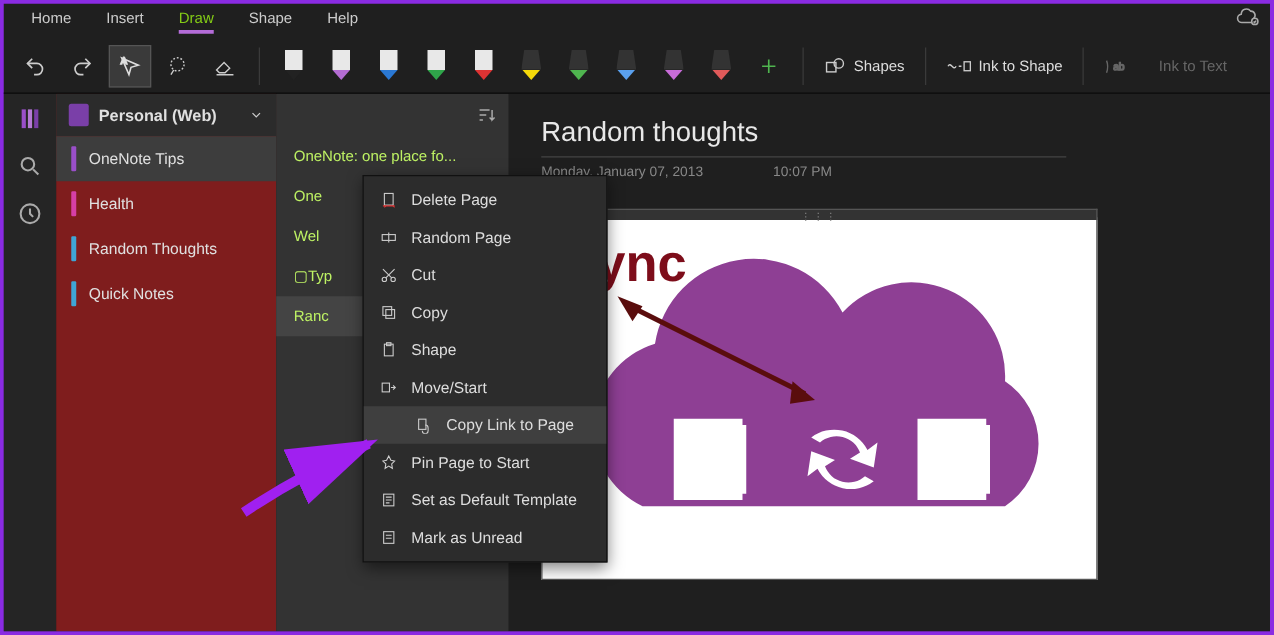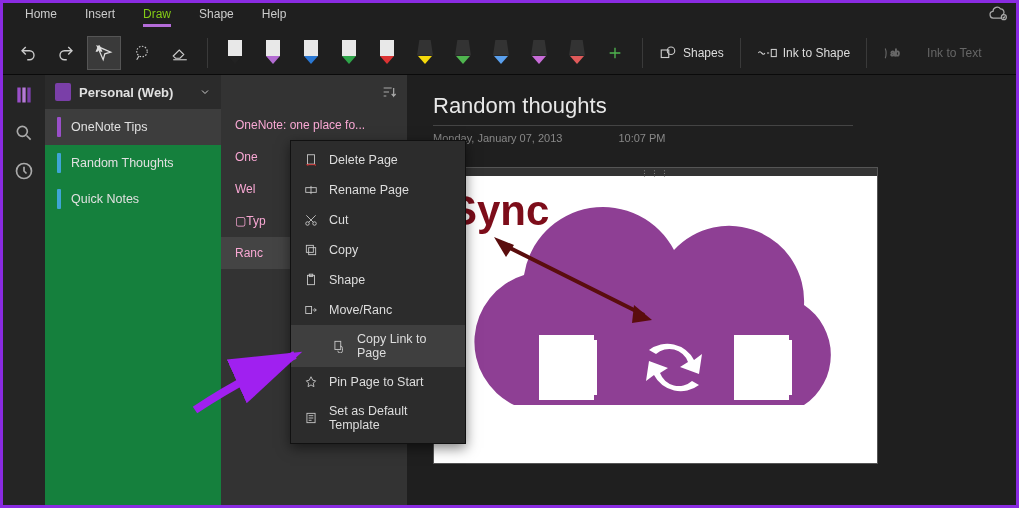--- a/index.html
+++ b/index.html
@@ -23,43 +23,43 @@
   .pen-tip { width:0; height:0; border-left:7px solid transparent; border-right:7px solid transparent; margin:0 auto;}
   .highlighter .pen-body { clip-path: polygon(15% 0, 85% 0, 100% 100%, 0 100%); width:16px; }
   .ribbon-label { font-size:12px; color:#ddd; padding:0 6px; cursor:pointer; display:flex; align-items:center; gap:6px;}
   .ribbon-label.disabled { color:#666;gap:26px; }
   
   
   .main { flex:1; display:flex; overflow:hidden; }
   .rail { width:42px; background:#252525; display:flex; flex-direction:column; align-items:center; padding-top:10px; gap:18px; }
   .rail-icon { width:20px; height:20px; cursor:pointer; color:#aaa; }
   
-  .sidebar { width:176px; background:#15803d; display:flex; flex-direction:column; }
+  .sidebar { width:176px; background:#7f1d1d; display:flex; flex-direction:column; }
   .notebook-hdr { display:flex; align-items:center; padding:8px 10px; gap:8px; background:#2b2b2b; }
   .nb-icon { width:16px; height:18px; background:#7a3fa8; border-radius:2px; }
   .nb-name { font-size:13px; font-weight:600; flex:1; }
   .section-item { display:flex; align-items:center; padding:8px 12px; gap:10px; font-size:12.5px; cursor:pointer; }
   .section-item.selected { background:#3d3d3d; }
   .sec-tab { width:4px; height:20px; border-radius:1px; }
   
   .pagelist { width:186px; background:#333; display:flex; flex-direction:column; position:relative; }
   .pagelist-hdr { height:34px; display:flex; justify-content:flex-end; align-items:center; padding:0 10px; }
-  .page-item { padding:9px 14px; font-size:12px; color:#f9a8d4; cursor:pointer; white-space:nowrap; overflow:hidden; text-overflow:ellipsis;}
+  .page-item { padding:9px 14px; font-size:12px; color:#bef264; cursor:pointer; white-space:nowrap; overflow:hidden; text-overflow:ellipsis;}
   .page-item.selected { background:#444; }
   
   .content { flex:1; background:#1f1f1f; padding:18px 26px; position:relative; overflow:hidden;}
   .page-title { font-size:22px; color:#e8e8e8; font-weight:300; padding-bottom:6px; border-bottom:1px solid #444; width:420px;}
   .page-meta { display:flex; gap:56px; font-size:11px; color:#888; margin-top:6px;}
   
   .canvas-frame { margin-top:30px; width:445px; height:290px; border:1px solid #555; position:relative; background:#fff; }
   .canvas-frame::before { content:""; position:absolute; top:-8px; left:-1px; right:-1px; height:8px; background:#333; border:1px solid #555; border-bottom:none;}
   .dotgrip { position:absolute; top:-6px; left:50%; transform:translateX(-50%); color:#888; font-size:8px; letter-spacing:2px;}
   
   
-  .ctxmenu { position:absolute; left:290px; top:140px; width:176px; background:#2c2c2c; border:1px solid #111; box-shadow:0 4px 12px rgba(0,0,0,.5); z-index:10; padding:4px 0;}
+  .ctxmenu { position:absolute; left:290px; top:140px; width:196px; background:#2c2c2c; border:1px solid #111; box-shadow:0 4px 12px rgba(0,0,0,.5); z-index:10; padding:4px 0;}
   .ctx-item { display:flex; align-items:center; padding:7px 12px; font-size:12.5px; color:#ddd; cursor:pointer; gap:10px;}
   .ctx-item:hover, .ctx-item.hl { background:#3f3f3f;padding-left:40px; }
   .ctx-icon { width:16px; height:16px; flex-shrink:0; color:#aaa; display:flex; align-items:center; justify-content:center;}
   
   
   .anno-arrow { position:absolute; left:190px; top:350px; z-index:20; pointer-events:none;}
   
   svg { display:block; }
 </style>
 </head>
@@ -237,20 +237,24 @@
         <div class="nb-name">Personal (Web)</div>
         <svg width="12" height="12" viewBox="0 0 24 24" stroke="#ccc" stroke-width="2" fill="none">
             <path d="M6 9l6 6 6-6"></path>
           </svg>
       </div>
       <div class="section-item selected">
           <div class="sec-tab" style="background:#9a4fc9"></div>
           <span>OneNote Tips</span>
         </div>
       <div class="section-item">
+          <div class="sec-tab" style="background:#d63fa6"></div>
+          <span>Health</span>
+        </div>
+      <div class="section-item">
           <div class="sec-tab" style="background:#3fa5d6"></div>
           <span>Random Thoughts</span>
         </div>
       <div class="section-item">
           <div class="sec-tab" style="background:#3fa5d6"></div>
           <span>Quick Notes</span>
         </div>
     </div>
 
     <div class="pagelist">
@@ -314,21 +318,21 @@
         </span>
         <span>Delete Page</span>
       </div>
     <div class="ctx-item">
         <span class="ctx-icon">
           <svg width="14" height="14" viewBox="0 0 24 24" fill="none" stroke="#ccc" stroke-width="1.5">
             <rect x="3" y="8" width="18" height="8"></rect>
             <path d="M12 5v14"></path>
           </svg>
         </span>
-        <span>Rename Page</span>
+        <span>Random Page</span>
       </div>
     <div class="ctx-item">
         <span class="ctx-icon">
           <svg width="14" height="14" viewBox="0 0 24 24" fill="none" stroke="#ccc" stroke-width="1.5">
             <circle cx="6" cy="18" r="3"></circle>
             <circle cx="18" cy="18" r="3"></circle>
             <path d="M8 16L20 4M16 16L4 4"></path>
           </svg>
         </span>
         <span>Cut</span>
@@ -351,21 +355,21 @@
         </span>
         <span>Shape</span>
       </div>
     <div class="ctx-item">
         <span class="ctx-icon">
           <svg width="14" height="14" viewBox="0 0 24 24" fill="none" stroke="#ccc" stroke-width="1.5">
             <rect x="3" y="6" width="10" height="12"></rect>
             <path d="M15 12h6m-3-3l3 3-3 3"></path>
           </svg>
         </span>
-        <span>Move/Ranc</span>
+        <span>Move/Start</span>
       </div>
     <div class="ctx-item hl">
         <span class="ctx-icon">
           <svg width="14" height="14" viewBox="0 0 24 24" fill="none" stroke="#ccc" stroke-width="1.5">
             <rect x="5" y="4" width="10" height="14"></rect>
             <path d="M10 20a4 4 0 0 0 8 0v-4a4 4 0 0 0-4-4"></path>
           </svg>
         </span>
         <span>Copy Link to Page</span>
       </div>
@@ -378,20 +382,29 @@
         <span>Pin Page to Start</span>
       </div>
     <div class="ctx-item">
         <span class="ctx-icon">
           <svg width="14" height="14" viewBox="0 0 24 24" fill="none" stroke="#ccc" stroke-width="1.5">
             <rect x="5" y="4" width="14" height="16"></rect>
             <path d="M8 8h8M8 12h8M8 16h5"></path>
           </svg>
         </span>
         <span>Set as Default Template</span>
+      </div>
+    <div class="ctx-item">
+        <span class="ctx-icon">
+          <svg width="14" height="14" viewBox="0 0 24 24" fill="none" stroke="#ccc" stroke-width="1.5">
+            <rect x="5" y="4" width="14" height="16"></rect>
+            <path d="M8 9h8M8 13h8"></path>
+          </svg>
+        </span>
+        <span>Mark as Unread</span>
       </div>
   </div>
 
   <svg class="anno-arrow" width="120" height="70">
     <defs>
         <marker id="ah" markerWidth="10" markerHeight="10" refX="8" refY="3" orient="auto">
           <path d="M0,0 L0,6 L9,3 z" fill="#a020f0"></path>
         </marker>
       </defs>
     <path d="M5 60 Q50 30 105 5" stroke="#a020f0" stroke-width="8" fill="none" marker-end="url(#ah)"></path>

